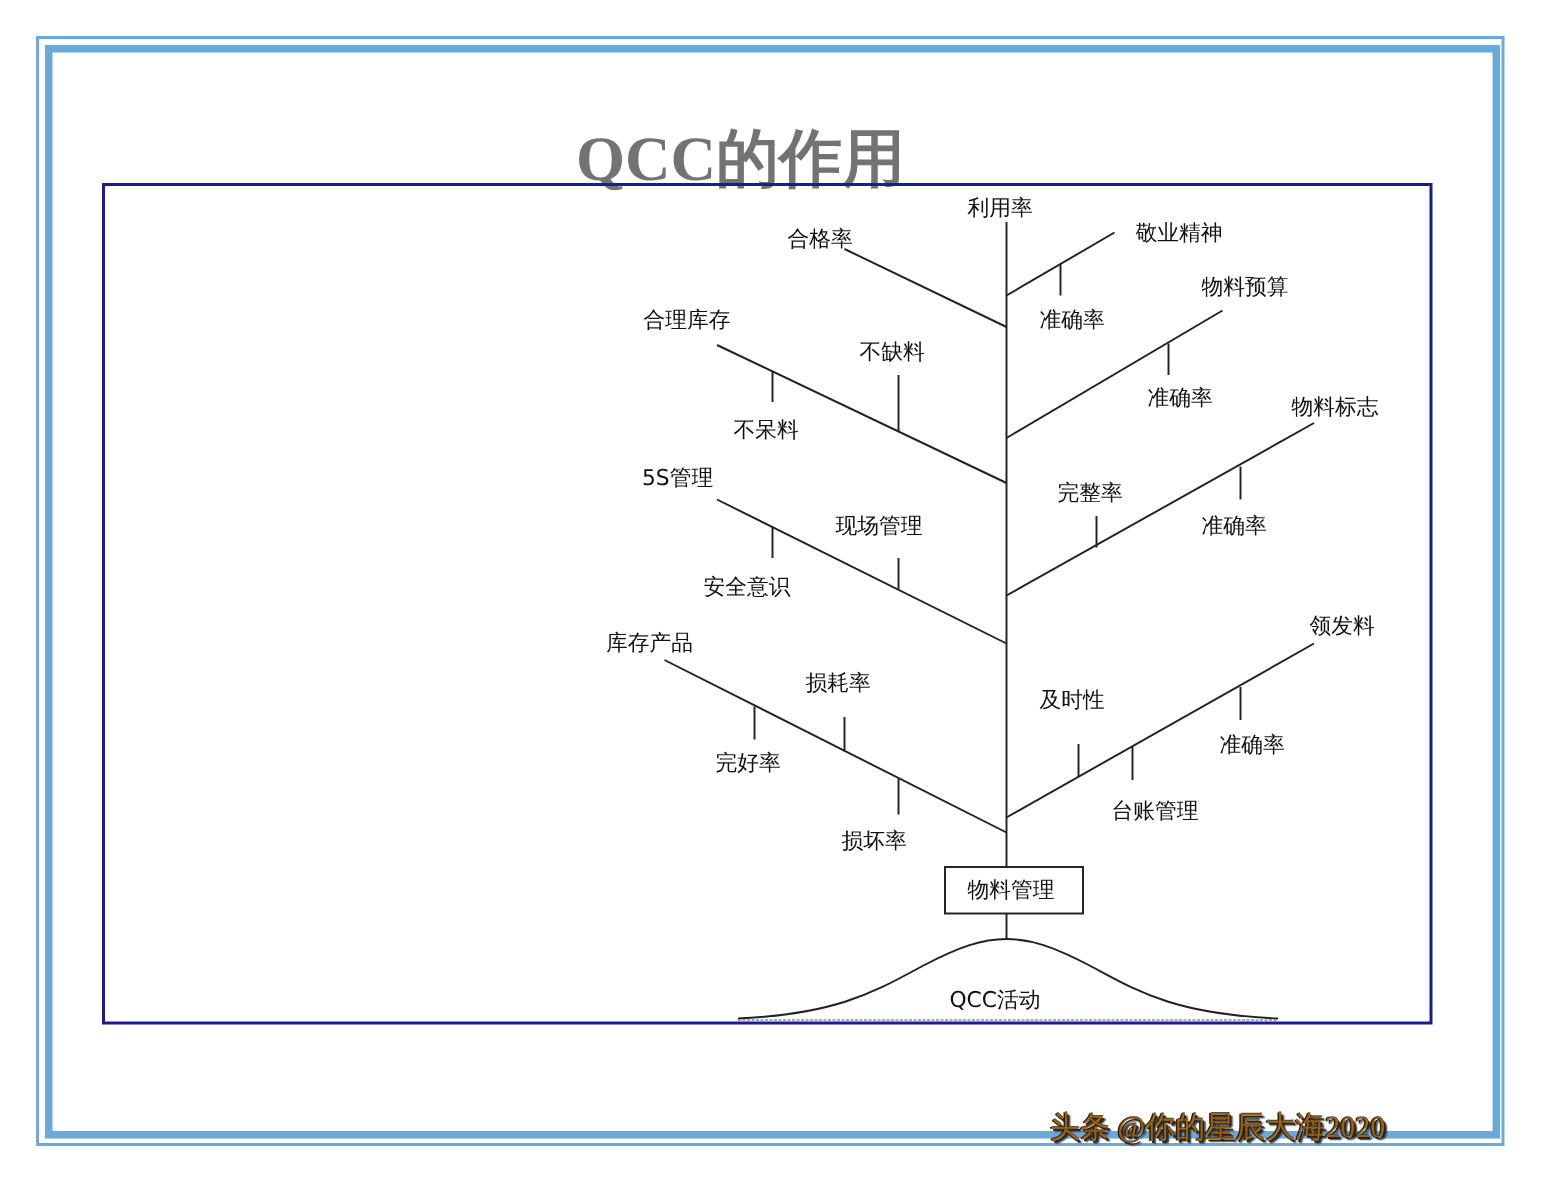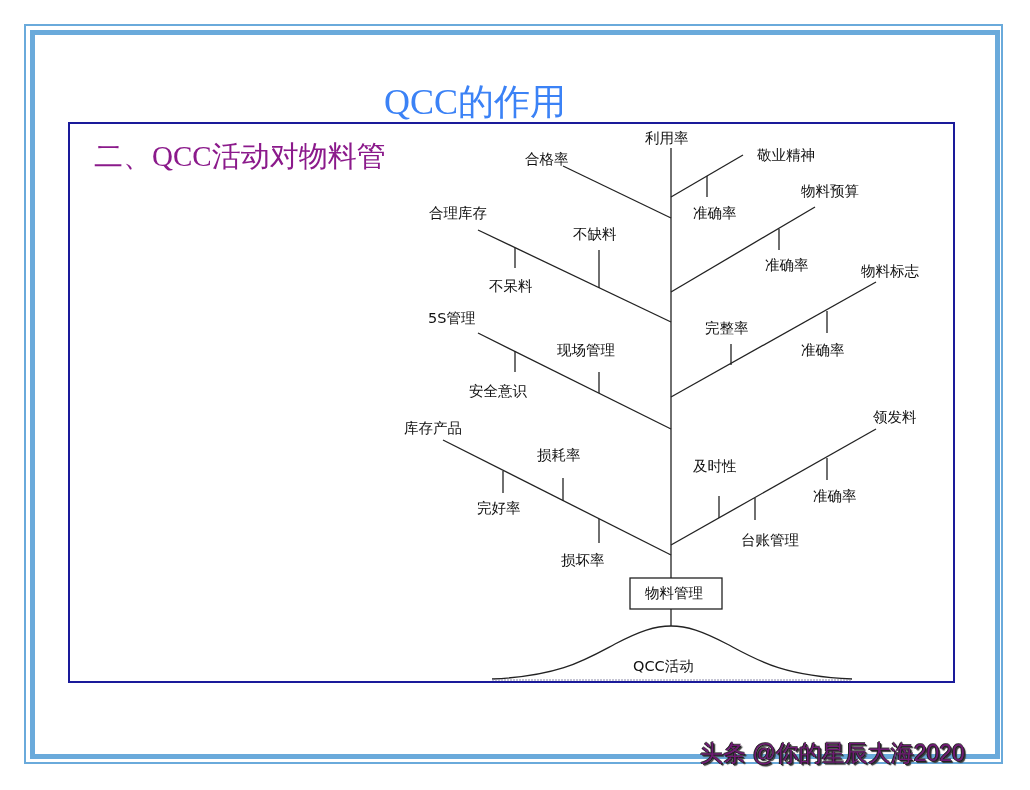--- a/index.html
+++ b/index.html
@@ -1,38 +1,37 @@
 <!DOCTYPE html>
 <html><head>
 <meta charset="utf-8">
 <style>
   html,body{margin:0;padding:0;background:#ffffff;}
   body{width:1030px;height:790px;position:relative;overflow:hidden;font-family:"DejaVu Sans","Liberation Sans",sans-serif;}
   .outer-frame{position:absolute;left:24px;top:24px;width:979px;height:740px;border:2px solid #6aaadb;box-sizing:border-box;}
   .inner-frame{position:absolute;left:30px;top:30px;width:970px;height:729px;border:5px solid #6aaadb;box-sizing:border-box;}
-  .slide-title{position:absolute;left:384px;top:78px;font-family:"Liberation Serif","DejaVu Serif",serif;font-weight:normal;font-size:36px;color:#3b82f6;letter-spacing:0px;white-space:nowrap;}
+  .slide-title{position:absolute;left:384px;top:78px;font-family:"Liberation Serif","DejaVu Serif",serif;font-weight:bold;font-size:42px;color:#737373;letter-spacing:0px;white-space:nowrap;}
   .content-box{position:absolute;left:68px;top:122px;width:887px;height:561px;border:2px solid #1a1a9a;box-sizing:border-box;}
   .subtitle{position:absolute;left:94px;top:138px;font-family:"Liberation Serif","DejaVu Serif",serif;font-size:29px;line-height:37px;color:#8b1a8b;width:320px;}
   .diagram{position:absolute;left:0;top:0;width:1030px;height:790px;}
   .diagram text{font-family:"DejaVu Sans","Liberation Sans",sans-serif;font-size:14.5px;fill:#111;}
-  .watermark{position:absolute;left:700px;top:738px;font-size:23px;color:#701a75;white-space:nowrap;
-    text-shadow:1px 1px 0 #222,-1px 0 0 #222,0 -1px 0 #555,2px 2px 1px #333;font-family:Liberation Sans, sans-serif;}
+  .watermark{position:absolute;left:700px;top:738px;font-size:20px;color:#a16207;white-space:nowrap;
+    text-shadow:1px 1px 0 #222,-1px 0 0 #222,0 -1px 0 #555,2px 2px 1px #333;font-family:Liberation Serif, serif;}
 </style>
 </head>
 <body>
 
 <div class="outer-frame"></div>
 <div class="inner-frame"></div>
 
 <div class="slide-title">QCC的作用</div>
 
 <div class="content-box"></div>
 
 <div class="subtitle">
-  <div>二、QCC活动对物料管</div>
 </div>
 
 <svg class="diagram" viewBox="0 0 1030 790" xmlns="http://www.w3.org/2000/svg">
   <g stroke="#222" stroke-width="1.3" fill="none">
 
     <line x1="671" y1="148" x2="671" y2="578"></line>
     <line x1="671" y1="609" x2="671" y2="626"></line>
 
     <line x1="563" y1="166" x2="671" y2="218"></line>
     <line x1="478" y1="230" x2="671" y2="322"></line>

